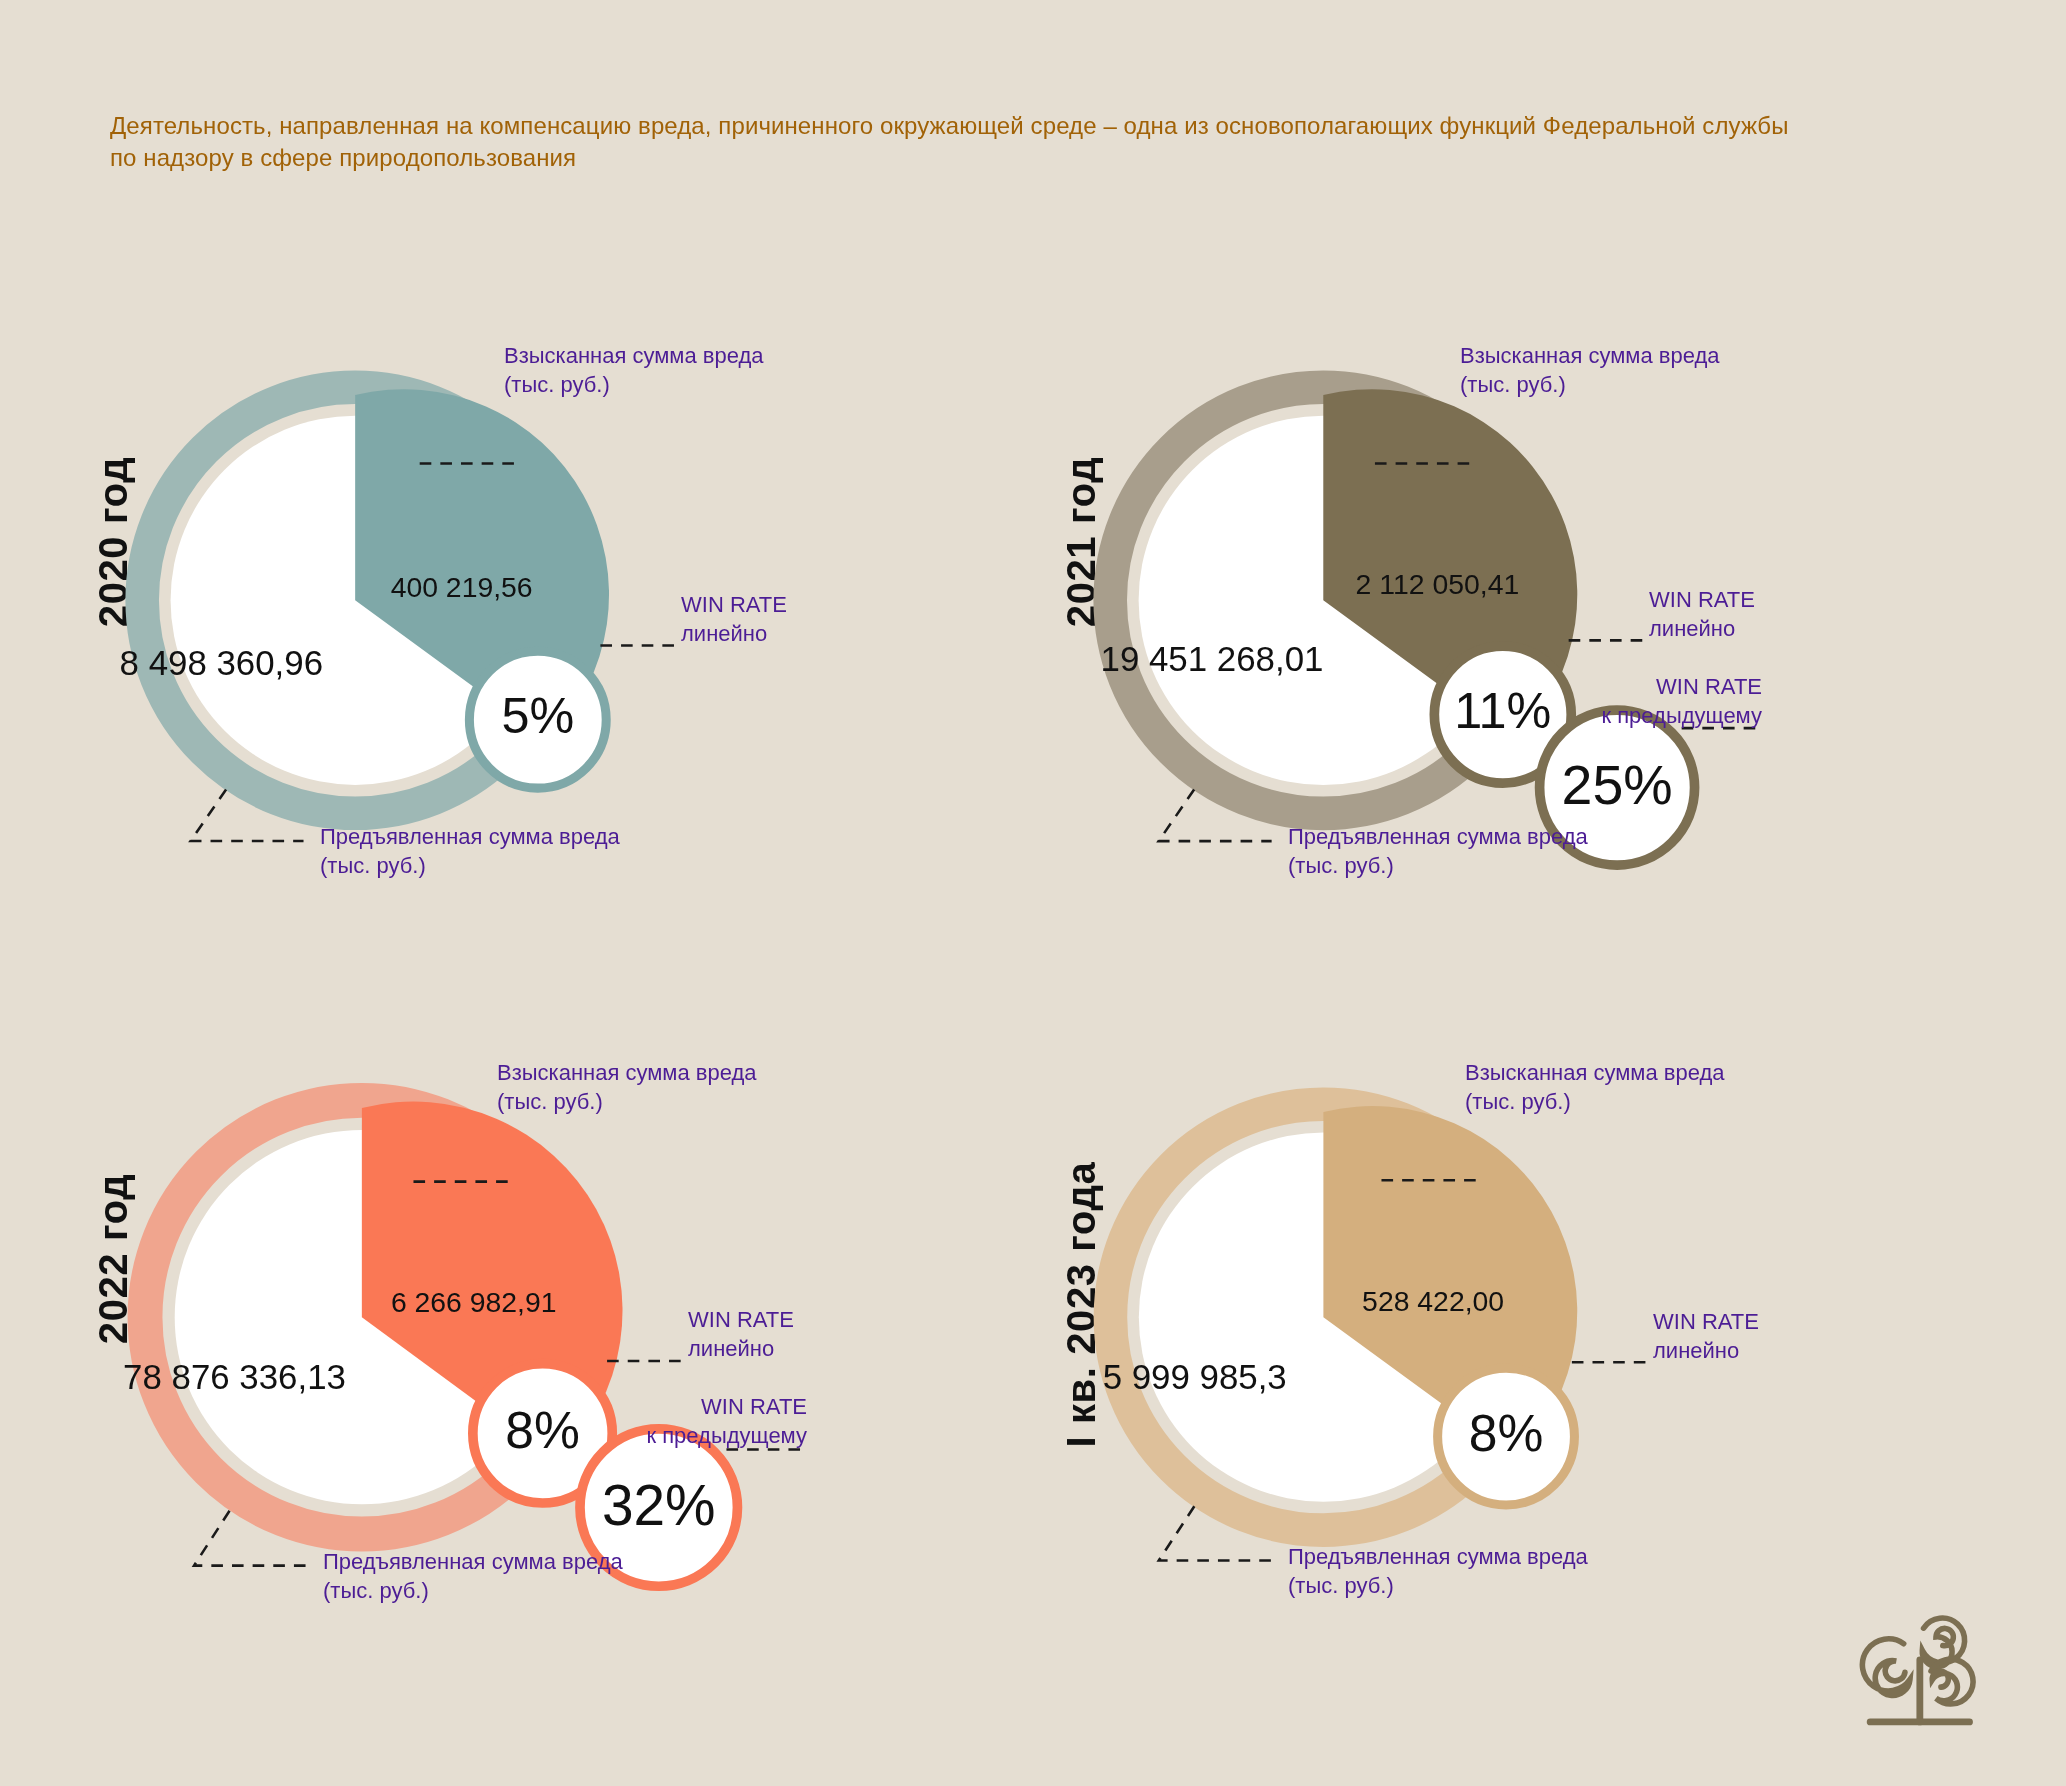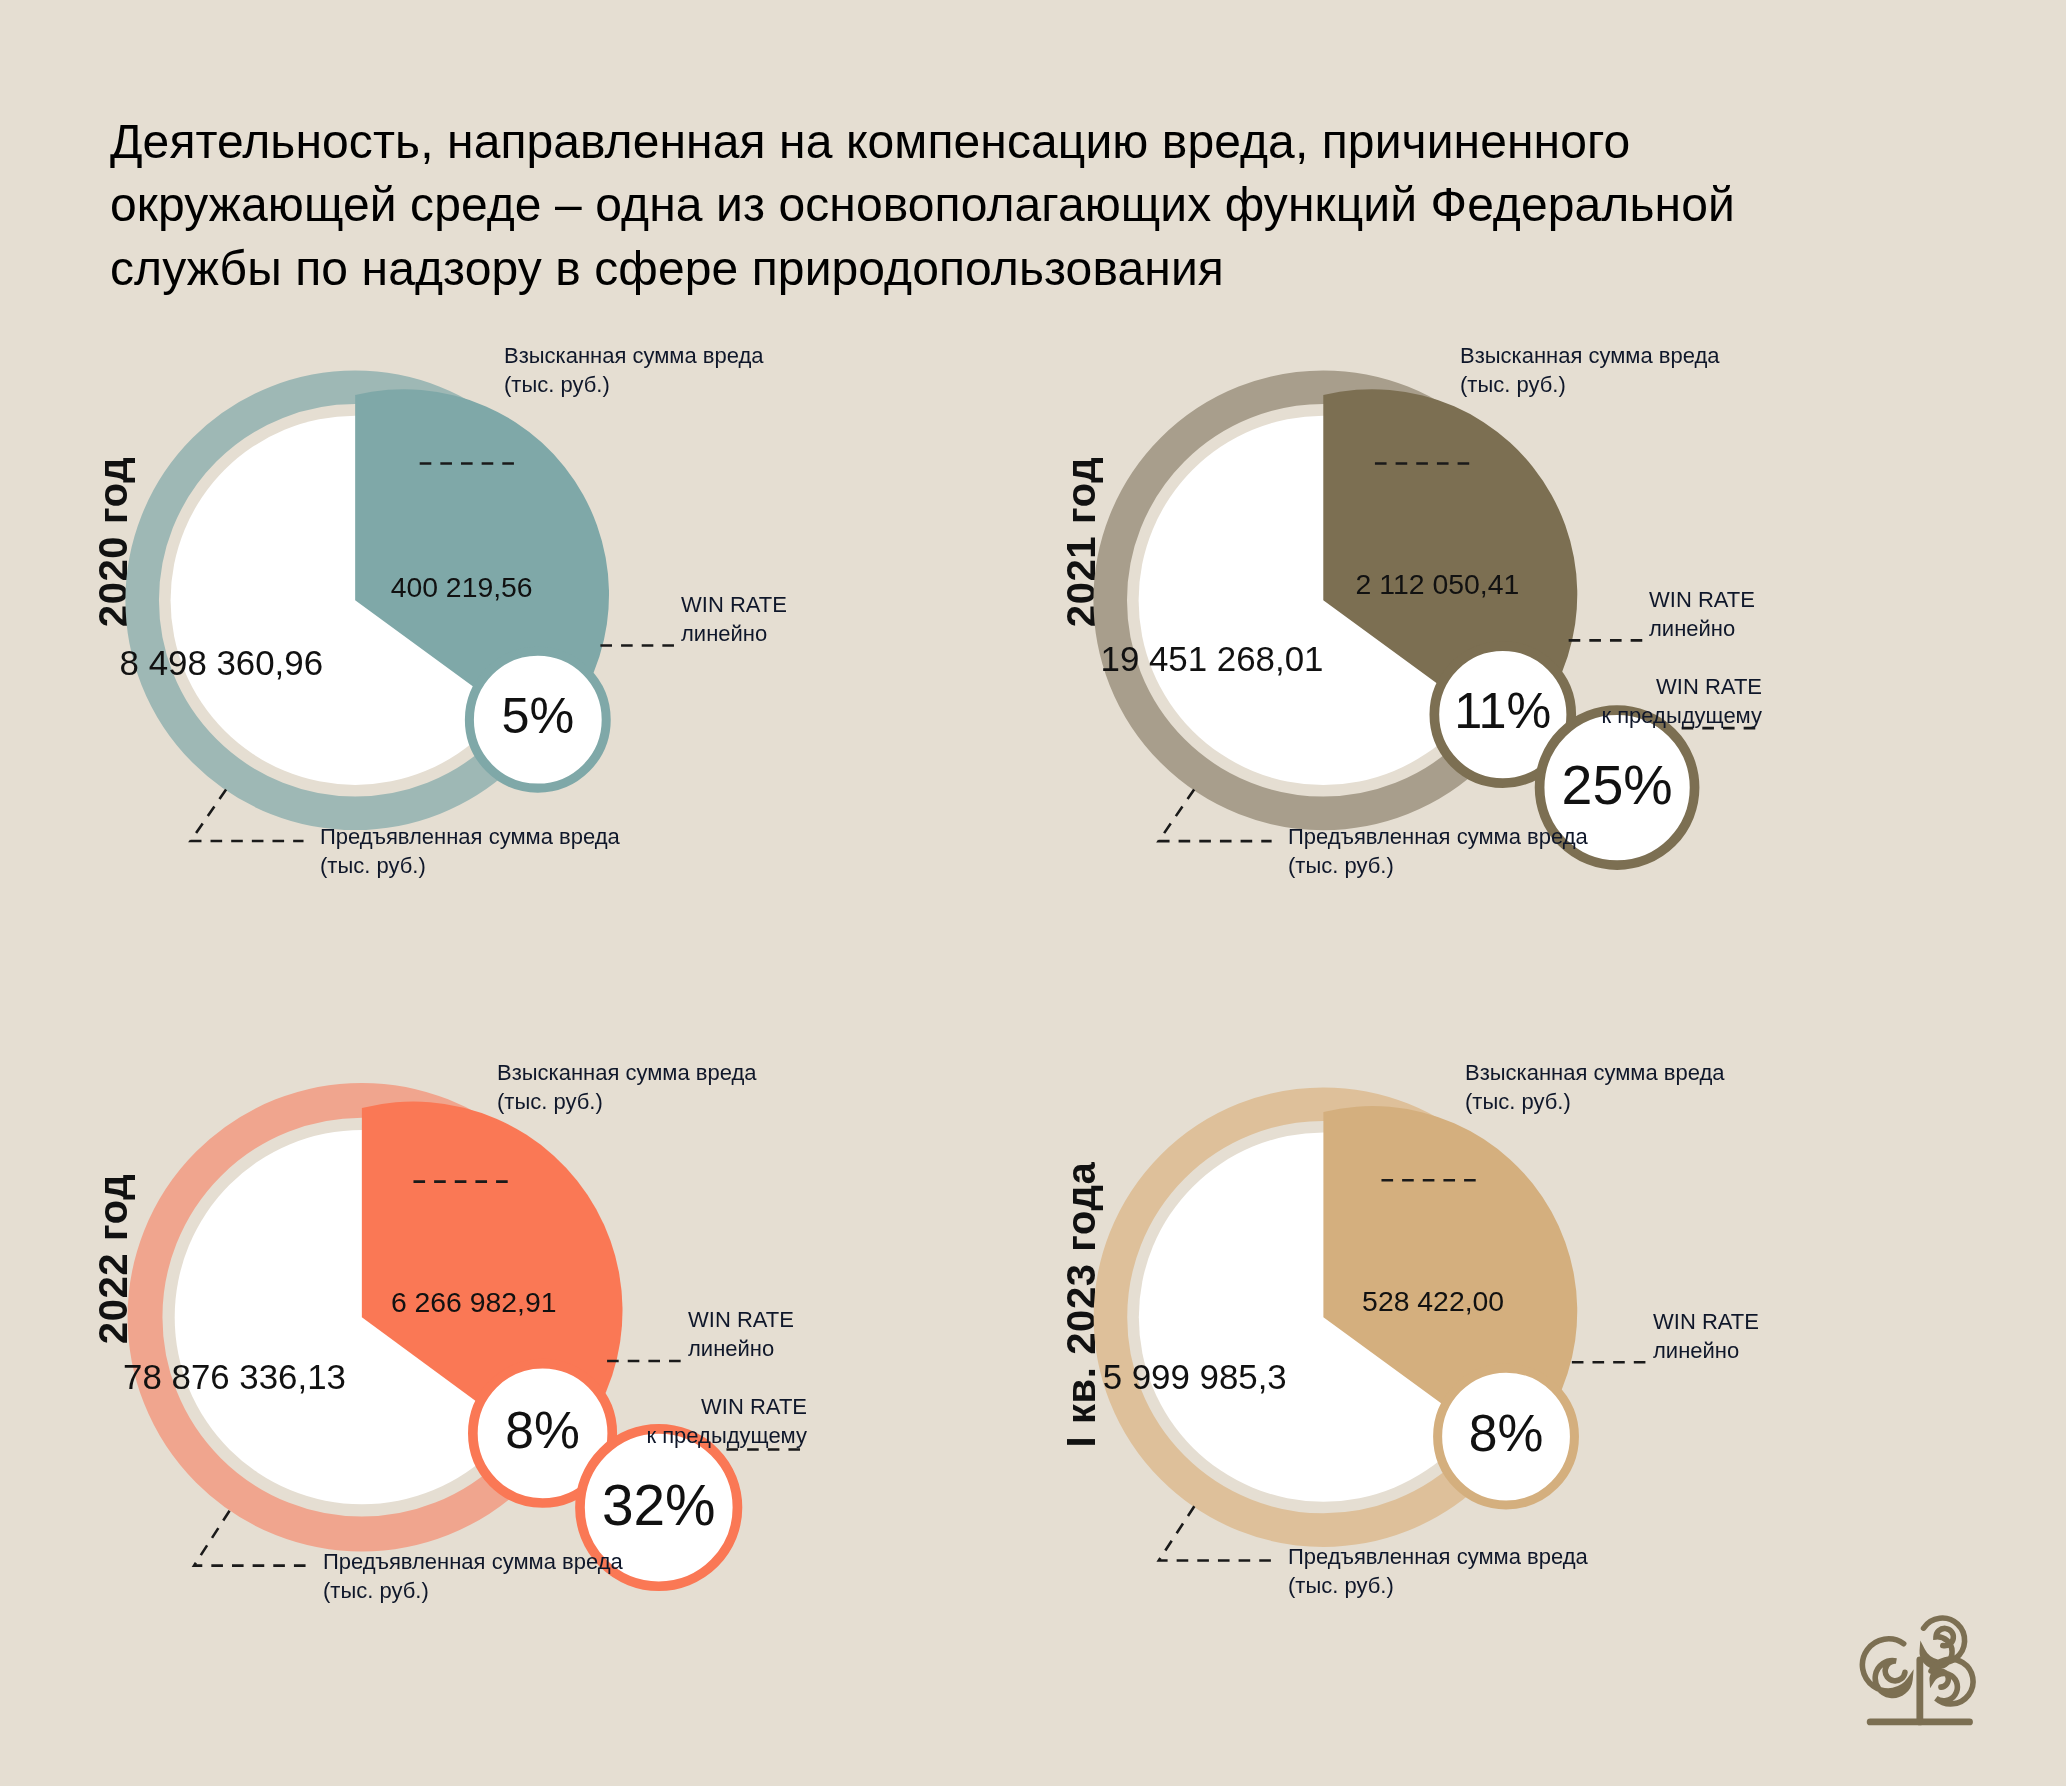--- a/index.html
+++ b/index.html
@@ -8,23 +8,23 @@
     width:2066px;height:1787px;
     background:#E5DED2;
     font-family:"Liberation Sans", sans-serif;
     color:#1A1A1A;
     overflow:hidden;
     position:relative;
   }
   #page-title{
     position:absolute;
     left:110px; top:110px; width:1679px;
-    font-size:48px; line-height:1.32;
+    font-size:24px; line-height:1.32;
     font-weight:400;
-    color:#000000;
+    color:#a16207;
     letter-spacing:0.1px;
   }
 
   .panel{ position:absolute; }
   .panel.p0{ left:97px;  top:342px;  }
   .panel.p1{ left:1065px; top:342px;  }
   .panel.p2{ left:97px;  top:1059px; }
   .panel.p3{ left:1065px; top:1059px; }
 
   .year-label{
@@ -41,21 +41,21 @@
     white-space:nowrap;
   }
   .year-label.wide{ width:491px; transform: rotate(-90deg) translate(-491px, 0); }
 
   .chart-svg{ position:absolute; left:0; top:0; }
 
   .cap{
     position:absolute;
     font-size:22px;
     line-height:1.3;
-    color:#0f172a;
+    color:#4c1d95;
     white-space:nowrap;
   }
 
   #logo{
     position:absolute;
     right:58px; bottom:39px;
     width:149px; height:149px;
   }
 </style>
 </head>

